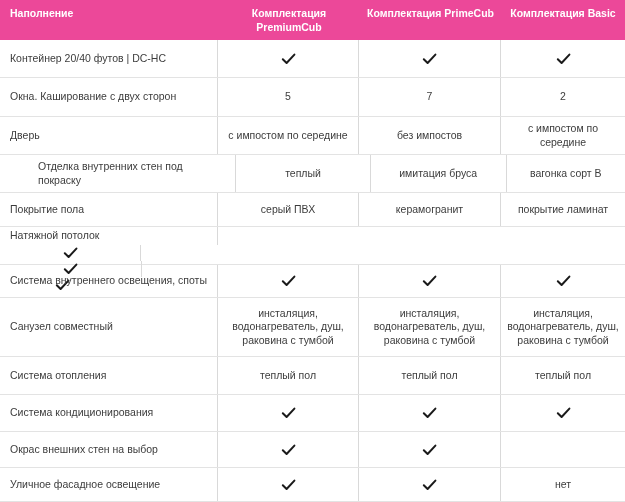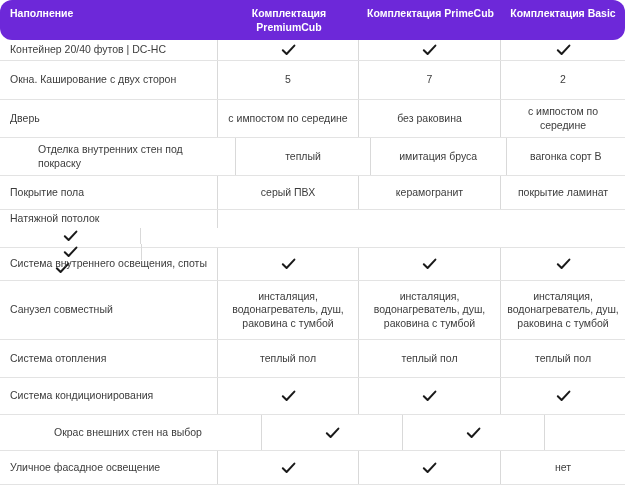--- a/index.html
+++ b/index.html
@@ -10,22 +10,21 @@
   .comparison-table {
     width: 625px;
     height: 502px;
     overflow: hidden;
     background: #ffffff;
   }
   
   .header-row {
     display: flex;
     height: 40px;
-    background: #6d28d9;
-    border-radius: 12px;
+    background: #ec4899;
   }
   .header-cell {
     color: #ffffff;
     font-weight: bold;
     font-size: 10.5px;
     line-height: 1.3;
     padding-top: 7px;
     text-align: center;
   }
   .header-cell.c1 { text-align: left; padding-left: 10px; }
@@ -62,21 +61,21 @@
 <body>
 
 <div class="comparison-table">
   <div class="header-row">
     <div class="header-cell c1">Наполнение</div>
     <div class="header-cell c3">Комплектация PremiumCub</div>
     <div class="header-cell c2">Комплектация PrimeCub</div>
     <div class="header-cell c4">Комплектация Basic</div>
   </div>
   <div id="tbody">
-      <div class="row" style="height: 21px;">
+      <div class="row" style="height: 38px;">
         <div class="cell c1">Контейнер 20/40 футов | DC-HC</div>
         <div class="cell c2">
           <svg width="15" height="12" viewBox="0 0 15 12" class="check-icon">
             <path d="M1.8 6.2 L5.6 10 L13.4 1.6" fill="none" stroke="#1a1a1a" stroke-width="2" stroke-linecap="round" stroke-linejoin="round"></path>
           </svg>
         </div>
         <div class="cell c3">
           <svg width="15" height="12" viewBox="0 0 15 12" class="check-icon">
             <path d="M1.8 6.2 L5.6 10 L13.4 1.6" fill="none" stroke="#1a1a1a" stroke-width="2" stroke-linecap="round" stroke-linejoin="round"></path>
           </svg>
@@ -89,21 +88,21 @@
       </div>
       <div class="row" style="height: 39px;">
         <div class="cell c1">Окна. Каширование с двух сторон</div>
         <div class="cell c2">5</div>
         <div class="cell c3">7</div>
         <div class="cell c4">2</div>
       </div>
       <div class="row" style="height: 38px;">
         <div class="cell c1">Дверь</div>
         <div class="cell c2">с импостом по середине</div>
-        <div class="cell c3">без раковина</div>
+        <div class="cell c3">без импостов</div>
         <div class="cell c4">с импостом по середине</div>
       </div>
       <div class="row" style="height: 38px; padding-left: 28px;">
         <div class="cell c1">Отделка внутренних стен под покраску</div>
         <div class="cell c2">теплый</div>
         <div class="cell c3">имитация бруса</div>
         <div class="cell c4">вагонка сорт В</div>
       </div>
       <div class="row" style="height: 34px;">
         <div class="cell c1">Покрытие пола</div>
@@ -170,21 +169,21 @@
           <svg width="15" height="12" viewBox="0 0 15 12" class="check-icon">
             <path d="M1.8 6.2 L5.6 10 L13.4 1.6" fill="none" stroke="#1a1a1a" stroke-width="2" stroke-linecap="round" stroke-linejoin="round"></path>
           </svg>
         </div>
         <div class="cell c4">
           <svg width="15" height="12" viewBox="0 0 15 12" class="check-icon">
             <path d="M1.8 6.2 L5.6 10 L13.4 1.6" fill="none" stroke="#1a1a1a" stroke-width="2" stroke-linecap="round" stroke-linejoin="round"></path>
           </svg>
         </div>
       </div>
-      <div class="row" style="height: 36px; padding-left: 44px;">
+      <div class="row" style="height: 36px;">
         <div class="cell c1">Окрас внешних стен на выбор</div>
         <div class="cell c2">
           <svg width="15" height="12" viewBox="0 0 15 12" class="check-icon">
             <path d="M1.8 6.2 L5.6 10 L13.4 1.6" fill="none" stroke="#1a1a1a" stroke-width="2" stroke-linecap="round" stroke-linejoin="round"></path>
           </svg>
         </div>
         <div class="cell c3">
           <svg width="15" height="12" viewBox="0 0 15 12" class="check-icon">
             <path d="M1.8 6.2 L5.6 10 L13.4 1.6" fill="none" stroke="#1a1a1a" stroke-width="2" stroke-linecap="round" stroke-linejoin="round"></path>
           </svg>

